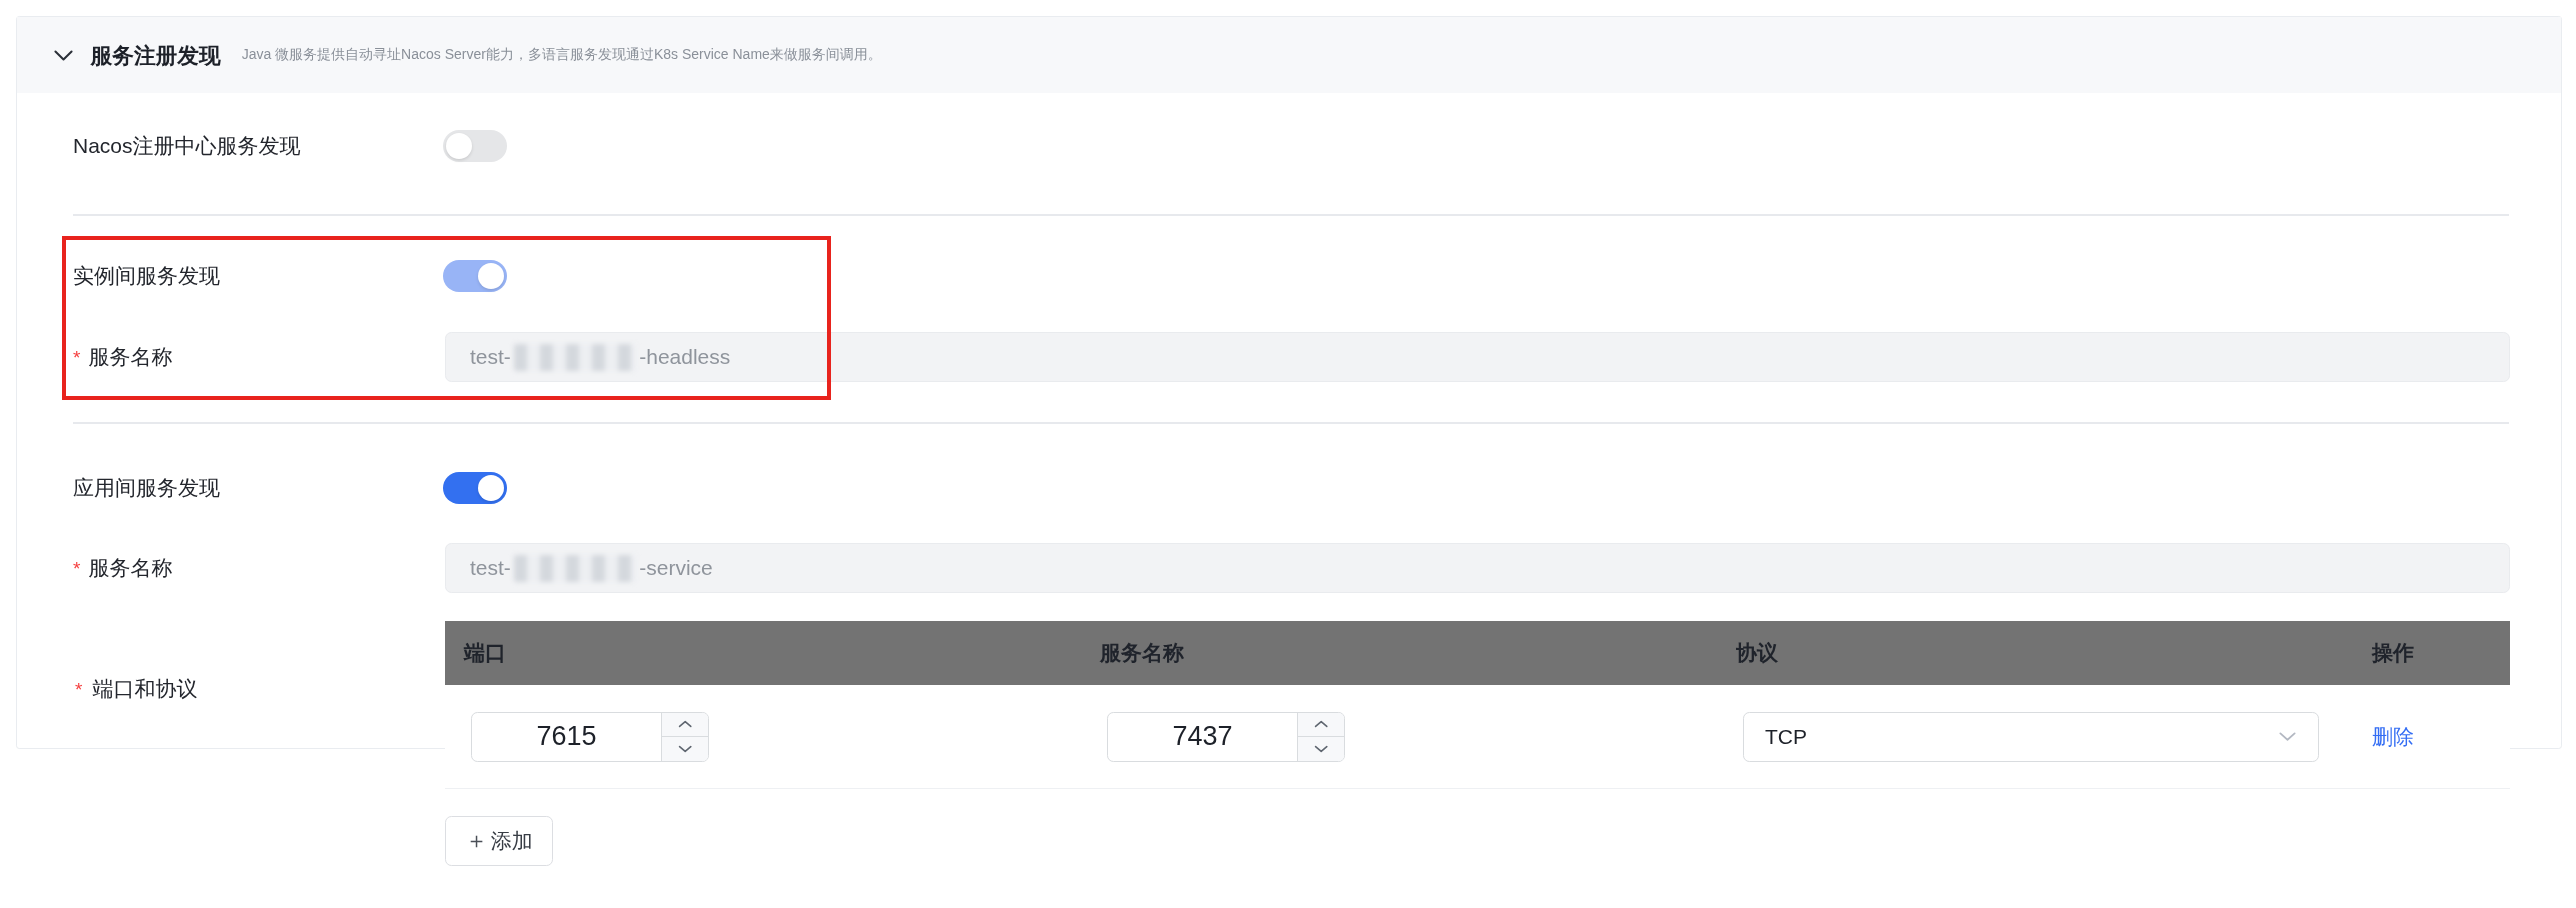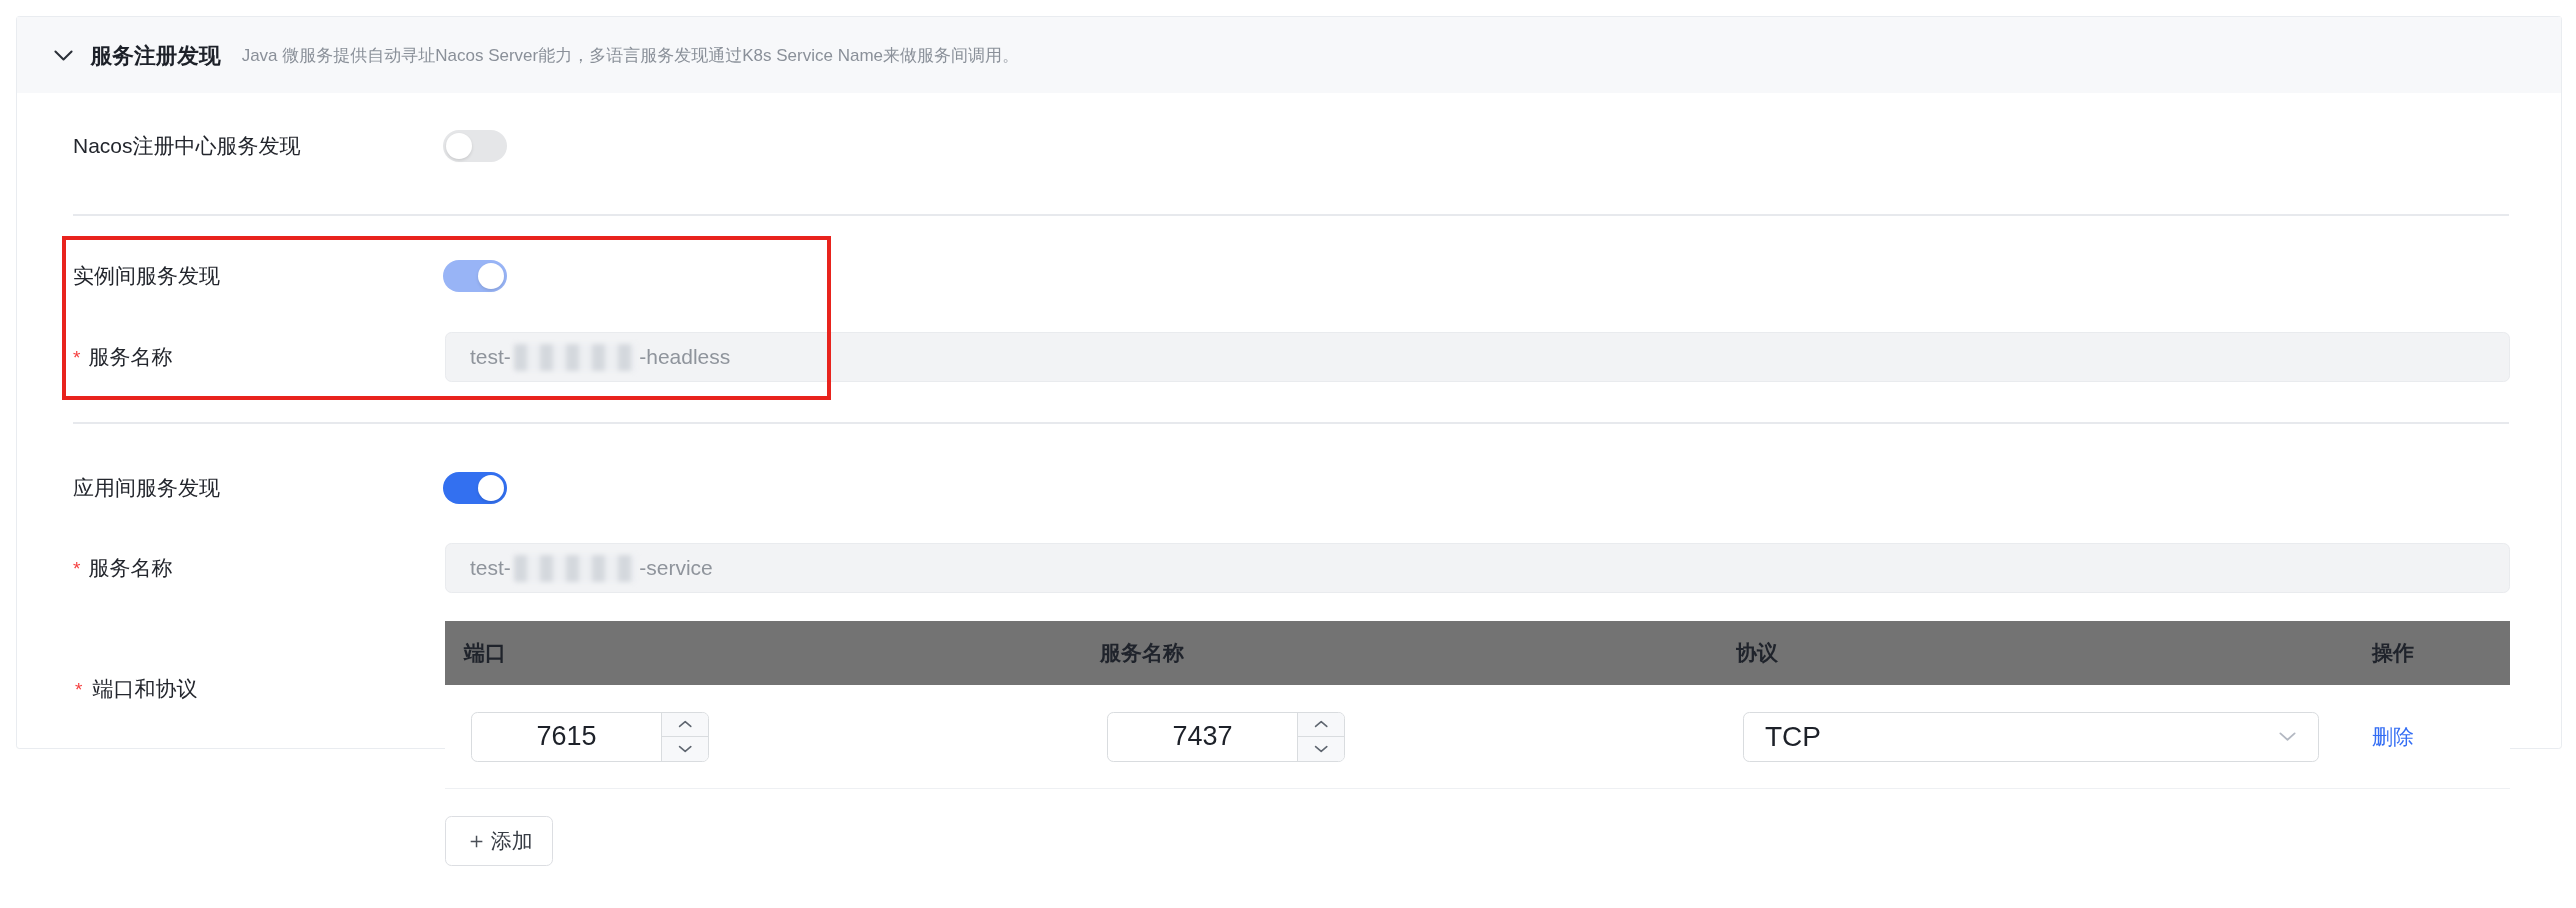--- a/index.html
+++ b/index.html
@@ -8,21 +8,21 @@
 
   .panel { position:absolute; left:16px; top:16px; width:2546px; height:733px;
            background:#ffffff; border:1.6px solid #e9ecf0; border-radius:3.2px; }
 
   
   .panel-header { position:absolute; left:0; top:0; width:100%; height:76px;
                   background:#f7f8fa; display:flex; align-items:center; }
   .chevron-wrap { margin-left:35px; width:22.5px; height:16px; display:flex;
                   align-items:center; justify-content:center; cursor:pointer; }
   .panel-title { margin-left:16px; font-size:21.7px; font-weight:700; color:#1d2129; }
-  .panel-desc  { margin-left:21px; font-size:17px; color:#8a9099; }
+  .panel-desc  { margin-left:21px; font-size:14px; color:#8a9099; }
 
   
   .lbl { position:absolute; left:56px; transform:translateY(-50%);
          font-size:21px; color:#23262d; white-space:nowrap; }
   .req { color:#f53f3f; margin-right:8px; font-size:19px; }
 
   .divider { position:absolute; left:56px; width:2436px; height:1.6px; background:#e7e9ed; }
 
   
   .toggle { position:absolute; left:426px; width:64px; height:32px; border-radius:16px;
@@ -65,21 +65,21 @@
             border-radius:6.4px; background:#ffffff; overflow:hidden; }
   .numval { flex:1; display:flex; align-items:center; justify-content:center;
             font-size:27px; color:#1d2129; }
   .steppers { width:47px; border-left:1.6px solid #d9dcdf; display:flex; flex-direction:column; }
   .step { flex:1; background:#f7f8fa; display:flex; align-items:center; justify-content:center;
           cursor:pointer; }
   .step + .step { border-top:1.6px solid #d9dcdf; }
 
   .selectbox { width:576px; height:50px; border:1.6px solid #d9dcdf; border-radius:6.4px;
                background:#ffffff; display:flex; align-items:center; justify-content:space-between;
-               padding:0 21px; font-size:28px; color:#1d2129; cursor:pointer; }
+               padding:0 21px; font-size:21px; color:#1d2129; cursor:pointer; }
 
   .delete-link { font-size:21px; color:#336df4; cursor:pointer; text-decoration:none; }
 
   .add-btn { position:absolute; left:428px; top:799px; width:108px; height:50px;
              background:#ffffff; border:1.6px solid #dcdee2; border-radius:6.4px;
              display:flex; align-items:center; justify-content:center;
              font-size:21px; color:#383d45; cursor:pointer; gap:3.2px; }
   .plus-glyph { font-size:22.5px; color:#4a4f57; line-height:1; }
 
   svg { display:block; }

